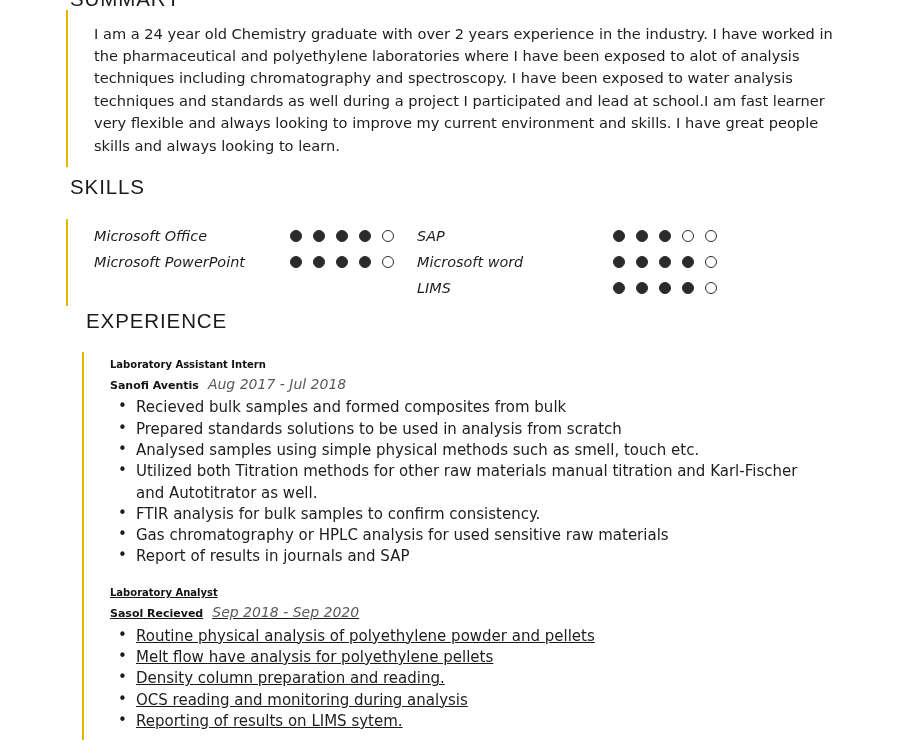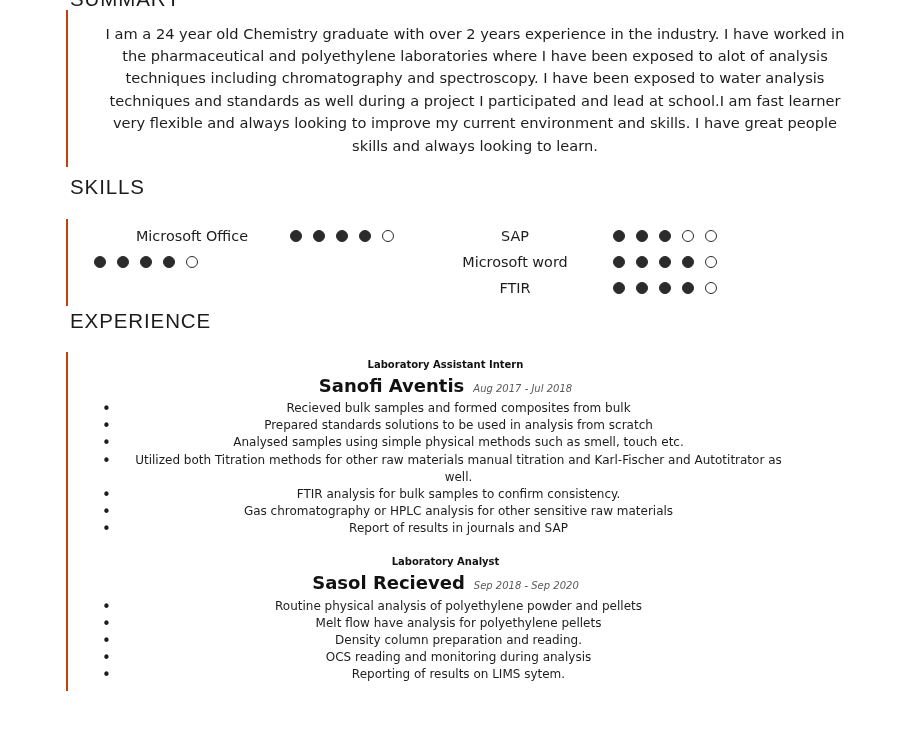--- a/index.html
+++ b/index.html
@@ -30,23 +30,22 @@
     letter-spacing: 0.9px;
     color: #1b1b1b;
     line-height: 1.05;
     margin: 0;
     padding-left: 70px;
   }
 
   
   .section-body {
     margin-left: 66px;
-    border-left: 2px solid #c2410c;
+    border-left: 2px solid #eab308;
     padding-left: 26px;
-    text-align: center;
   }
 
   
   #summary-section {
     position: absolute;
     left: 0;
     top: -12px;
     width: 900px;
   }
   #summary-section .section-body {
@@ -81,20 +80,21 @@
     display: flex;
     flex-direction: column;
   }
   .skills-col.left { width: 323px; }
   .skills-col.right { width: 300px; }
 
   .skill-row {
     display: flex;
     align-items: center;
     height: 26px;
+    font-style: italic;
   }
   .skill-name {
     font-size: 14.4px;
     color: #1d1d1d;
     white-space: nowrap;
   }
   .skills-col.left .skill-name { width: 196px; }
   .skills-col.right .skill-name { width: 199px; }
 
   .dots {
@@ -113,66 +113,66 @@
     border: 1px solid #2b2b2b;
   }
   .dot.empty {
     background: #ffffff;
     border: 1.4px solid #2b2b2b;
   }
 
   
   #experience-section {
     position: absolute;
-    left: 0;
+    left: 16px;
     top: 310px;
     width: 797px;
   }
   #experience-section .section-body {
     margin-top: 20px;
     padding-top: 6px;
     padding-bottom: 8px;
   }
 
   .job { margin-bottom: 0; }
-  .job + .job { margin-top: 18px; }
+  .job + .job { margin-top: 18px; text-decoration: underline; }
 
   .job-title {
     font-size: 10px;
     font-weight: bold;
     color: #121212;
     line-height: 1.35;
     margin: 0;
   }
   .job-meta {
     line-height: 1.4;
     margin: 2px 0 1px 0;
     white-space: nowrap;
   }
   .job-company {
-    font-size: 18px;
+    font-size: 11px;
     font-weight: bold;
     color: #121212;
   }
   .job-dates {
-    font-size: 10px;
+    font-size: 14px;
     font-style: italic;
     color: #5a5a5a;
     margin-left: 9px;
   }
 
   .job-bullets {
     list-style: none;
     margin: 2px 0 0 0;
     padding: 0;
   }
   .job-bullets li {
     position: relative;
     padding-left: 26px;
-    font-size: 12px;
+    font-size: 15px;
     line-height: 1.42;
     color: #1d1d1d;
     max-width: 740px;
   }
   .job-bullets li::before {
     content: "\2022";
     position: absolute;
     left: 8px;
     top: -1px;
     font-size: 15px;
@@ -200,20 +200,21 @@
               <span class="skill-name">Microsoft Office</span>
               <span class="dots">
                 <span class="dot filled"></span>
                 <span class="dot filled"></span>
                 <span class="dot filled"></span>
                 <span class="dot filled"></span>
                 <span class="dot empty"></span>
               </span>
             </div>
             <div class="skill-row">
+              <span class="skill-name">Microsoft PowerPoint</span>
               <span class="dots">
                 <span class="dot filled"></span>
                 <span class="dot filled"></span>
                 <span class="dot filled"></span>
                 <span class="dot filled"></span>
                 <span class="dot empty"></span>
               </span>
             </div>
           </div>
         <div class="skills-col right">
@@ -231,21 +232,21 @@
               <span class="skill-name">Microsoft word</span>
               <span class="dots">
                 <span class="dot filled"></span>
                 <span class="dot filled"></span>
                 <span class="dot filled"></span>
                 <span class="dot filled"></span>
                 <span class="dot empty"></span>
               </span>
             </div>
             <div class="skill-row">
-              <span class="skill-name">FTIR</span>
+              <span class="skill-name">LIMS</span>
               <span class="dots">
                 <span class="dot filled"></span>
                 <span class="dot filled"></span>
                 <span class="dot filled"></span>
                 <span class="dot filled"></span>
                 <span class="dot empty"></span>
               </span>
             </div>
           </div>
       </div>
@@ -257,21 +258,21 @@
     <div class="section-body">
         <div class="job">
           <div class="job-title">Laboratory Assistant Intern</div>
           <div class="job-meta"><span class="job-company">Sanofi Aventis</span><span class="job-dates">Aug 2017 - Jul 2018</span></div>
           <ul class="job-bullets">
             <li>Recieved bulk samples and formed composites from bulk</li>
             <li>Prepared standards solutions to be used in analysis from scratch</li>
             <li>Analysed samples using simple physical methods such as smell, touch etc.</li>
             <li>Utilized both Titration methods for other raw materials manual titration and Karl-Fischer and Autotitrator as well.</li>
             <li>FTIR analysis for bulk samples to confirm consistency.</li>
-            <li>Gas chromatography or HPLC analysis for other sensitive raw materials</li>
+            <li>Gas chromatography or HPLC analysis for used sensitive raw materials</li>
             <li> Report of results in journals and SAP</li>
           </ul>
         </div>
         <div class="job">
           <div class="job-title">Laboratory Analyst</div>
           <div class="job-meta"><span class="job-company">Sasol Recieved</span><span class="job-dates">Sep 2018 - Sep 2020</span></div>
           <ul class="job-bullets">
             <li>Routine physical analysis of polyethylene powder and pellets</li>
             <li>Melt flow have analysis for polyethylene pellets</li>
             <li>Density column preparation and reading.</li>

